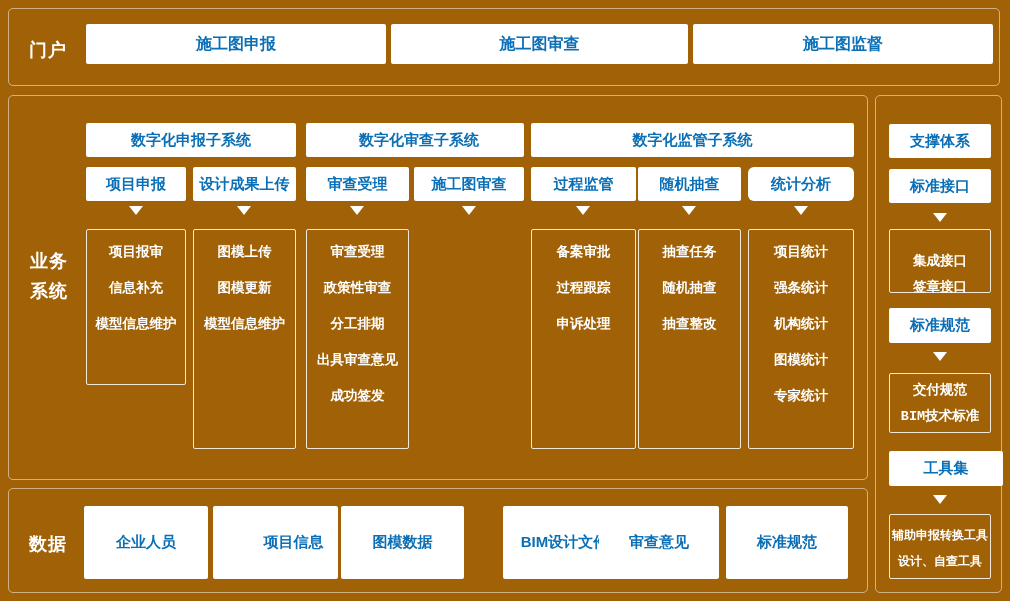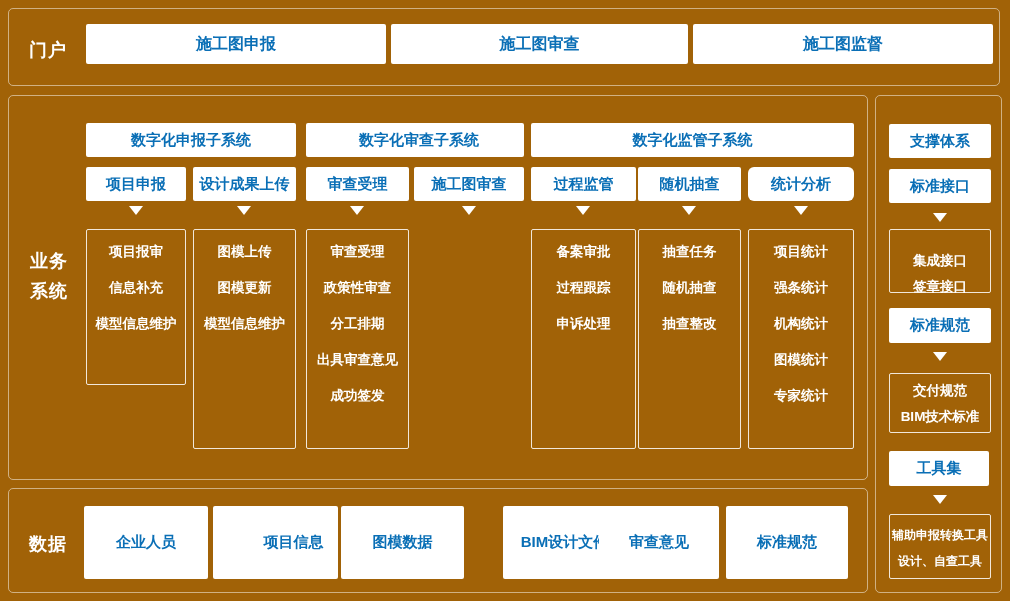--- a/index.html
+++ b/index.html
@@ -142,26 +142,26 @@
 
     <div class="wbox fs15" style="left:13px; top:73px; width:102px; height:34px;">标准接口</div>
     <div class="tri" style="left:57px; top:117px;"></div>
     <div class="obox" style="left:13px; top:133px; width:102px; height:64px; padding-top:18px;">
       <div class="detail-line">集成接口</div>
       <div class="detail-line">签章接口</div>
     </div>
 
     <div class="wbox fs15" style="left:13px; top:212px; width:102px; height:35px;">标准规范</div>
     <div class="tri" style="left:57px; top:256px;"></div>
-    <div class="obox" style="left:13px; top:277px; width:102px; height:60px; padding-top:4px;">
+    <div class="obox" style="left:13px; top:277px; width:102px; height:60px; padding-top:4px;font-family:Liberation Mono, monospace;">
       <div class="detail-line">交付规范</div>
       <div class="detail-line">BIM技术标准</div>
     </div>
 
-    <div class="wbox fs15" style="left:13px; top:355px; width:100px; height:35px;text-align:center;">工具集</div>
+    <div class="wbox fs15" style="left:13px; top:355px; width:114px; height:35px;text-align:center;">工具集</div>
     <div class="tri" style="left:57px; top:399px;"></div>
     <div class="obox" style="left:13px; top:418px; width:102px; height:65px; padding-top:7px;">
       <div class="detail-line" style="font-size:12px;">辅助申报转换工具</div>
       <div class="detail-line" style="font-size:12px;">设计、自查工具</div>
     </div>
   </div>
 
 </div>
 
 </body></html>

